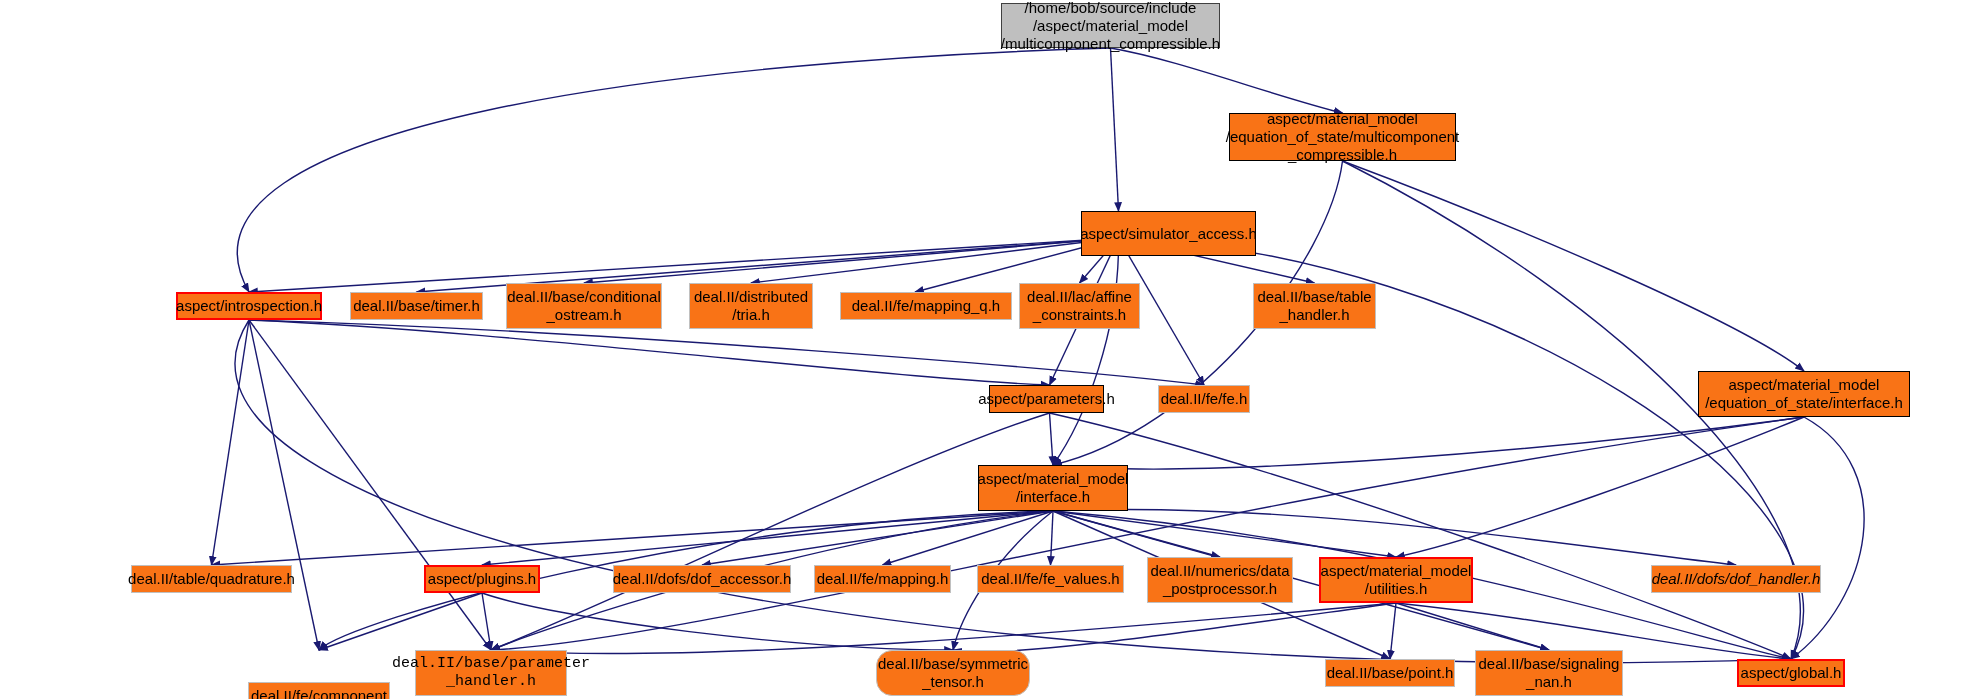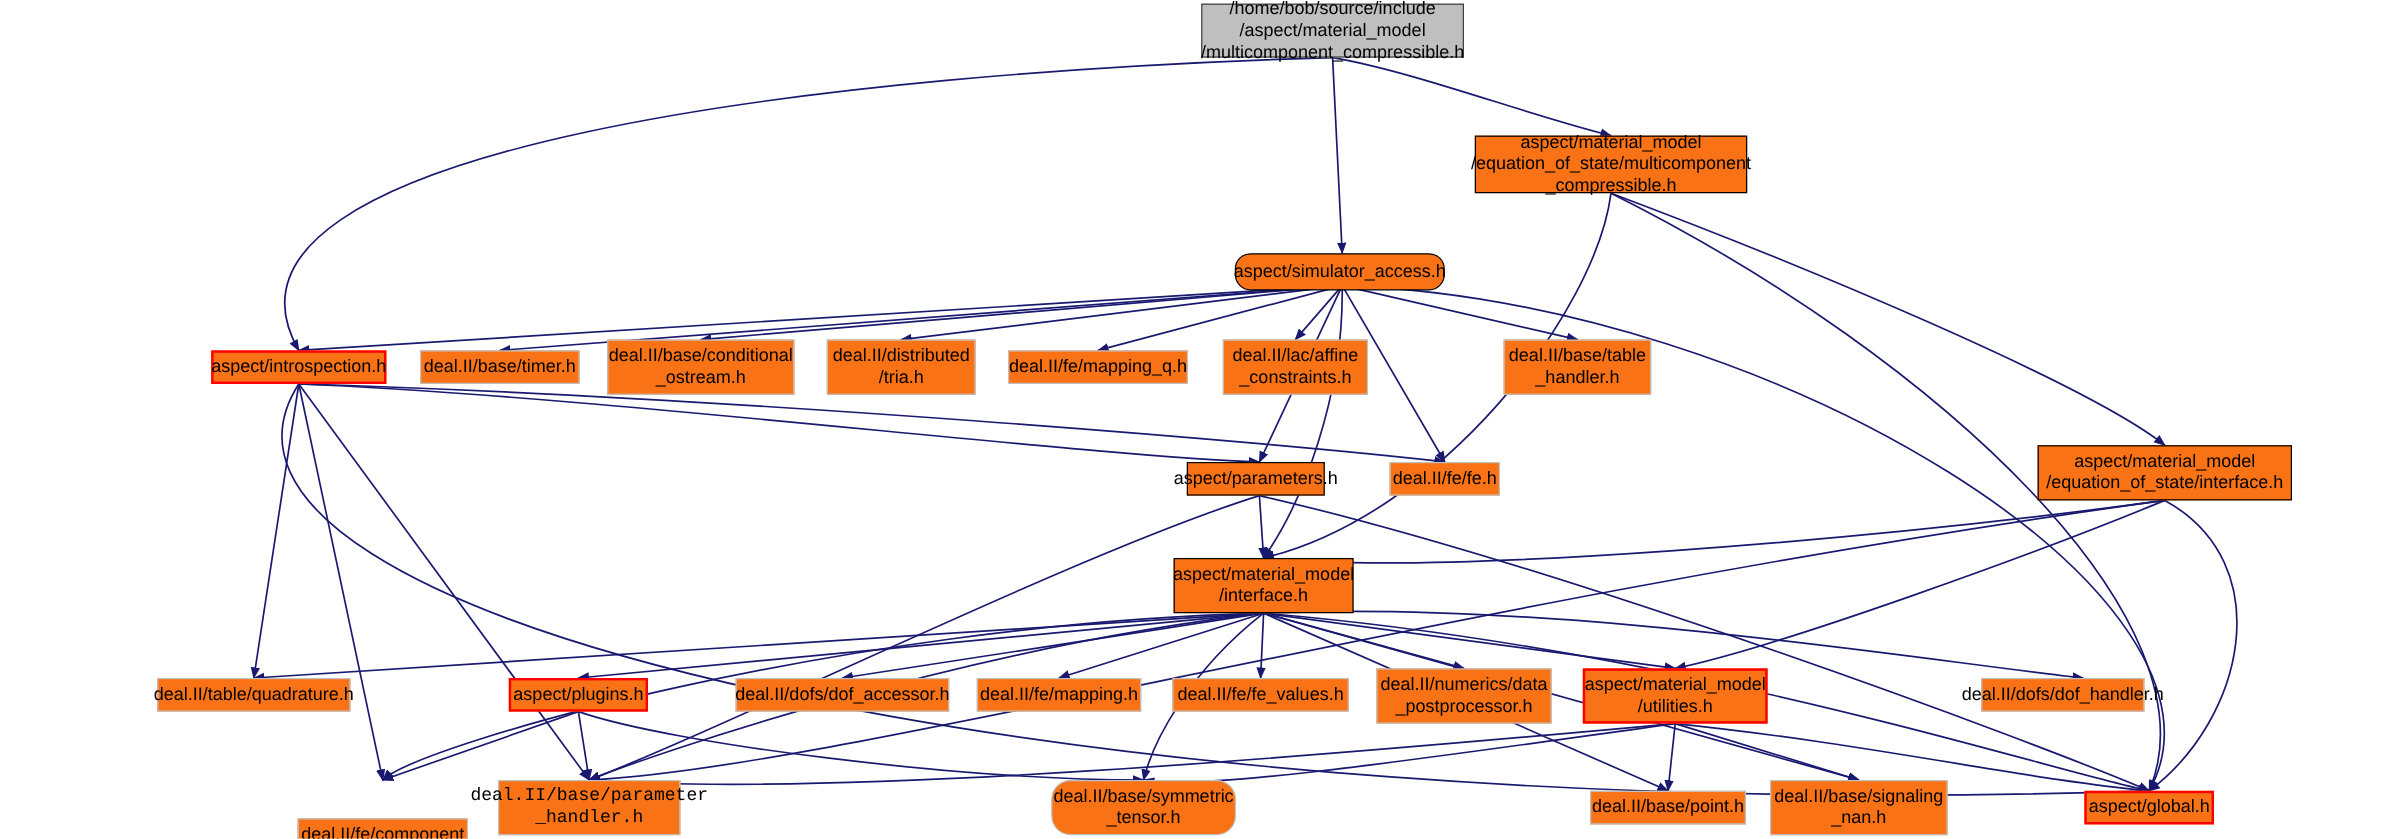--- a/index.html
+++ b/index.html
@@ -116,48 +116,48 @@
       <path d="M 1396 603 C 1200 630 1000 660 953 650" fill="none" stroke="#191970" stroke-width="1.4" marker-end="url(#arrow)"></path>
       <path d="M 1396 603 C 1560 620 1690 650 1791 659" fill="none" stroke="#191970" stroke-width="1.4" marker-end="url(#arrow)"></path>
     </svg>
   <div id="nodes">
       <div class="node current" style="left: 1001px; top: 3px; width: 219px; height: 45px;"><span class="node-label">/home/bob/source/include
 /aspect/material_model
 /multicomponent_compressible.h</span></div>
       <div class="node black" style="left: 1229px; top: 113px; width: 227px; height: 48px;"><span class="node-label">aspect/material_model
 /equation_of_state/multicomponent
 _compressible.h</span></div>
-      <div class="node black" style="left: 1029px; top: 211px; width: 175px; height: 31px; border-radius: 13px;"><span class="node-label">aspect/simulator_access.h</span></div>
+      <div class="node black" style="left: 1081px; top: 211px; width: 175px; height: 45px;"><span class="node-label">aspect/simulator_access.h</span></div>
       <div class="node red" style="left: 176px; top: 292px; width: 146px; height: 28px;"><span class="node-label">aspect/introspection.h</span></div>
       <div class="node " style="left: 350px; top: 292px; width: 133px; height: 28px;"><span class="node-label">deal.II/base/timer.h</span></div>
       <div class="node " style="left: 506px; top: 283px; width: 156px; height: 46px;"><span class="node-label">deal.II/base/conditional
 _ostream.h</span></div>
       <div class="node " style="left: 689px; top: 283px; width: 124px; height: 46px;"><span class="node-label">deal.II/distributed
 /tria.h</span></div>
-      <div class="node " style="left: 840px; top: 292px; width: 150px; height: 28px;"><span class="node-label">deal.II/fe/mapping_q.h</span></div>
+      <div class="node " style="left: 840px; top: 292px; width: 172px; height: 28px;"><span class="node-label">deal.II/fe/mapping_q.h</span></div>
       <div class="node " style="left: 1019px; top: 283px; width: 121px; height: 46px;"><span class="node-label">deal.II/lac/affine
 _constraints.h</span></div>
       <div class="node " style="left: 1253px; top: 283px; width: 123px; height: 46px;"><span class="node-label">deal.II/base/table
 _handler.h</span></div>
       <div class="node black" style="left: 978px; top: 385px; width: 115px; height: 28px; margin-left: 11px;"><span class="node-label">aspect/parameters.h</span></div>
       <div class="node " style="left: 1158px; top: 385px; width: 92px; height: 28px;"><span class="node-label">deal.II/fe/fe.h</span></div>
       <div class="node black" style="left: 1698px; top: 371px; width: 212px; height: 46px;"><span class="node-label">aspect/material_model
 /equation_of_state/interface.h</span></div>
       <div class="node black" style="left: 978px; top: 465px; width: 150px; height: 46px;"><span class="node-label">aspect/material_model
 /interface.h</span></div>
       <div class="node " style="left: 131px; top: 565px; width: 161px; height: 28px;"><span class="node-label">deal.II/table/quadrature.h</span></div>
       <div class="node red" style="left: 424px; top: 565px; width: 116px; height: 28px;"><span class="node-label">aspect/plugins.h</span></div>
       <div class="node " style="left: 613px; top: 565px; width: 178px; height: 28px;"><span class="node-label">deal.II/dofs/dof_accessor.h</span></div>
       <div class="node " style="left: 814px; top: 565px; width: 137px; height: 28px;"><span class="node-label">deal.II/fe/mapping.h</span></div>
       <div class="node " style="left: 977px; top: 565px; width: 147px; height: 28px;"><span class="node-label">deal.II/fe/fe_values.h</span></div>
       <div class="node " style="left: 1147px; top: 557px; width: 146px; height: 46px;"><span class="node-label">deal.II/numerics/data
 _postprocessor.h</span></div>
       <div class="node red" style="left: 1319px; top: 557px; width: 154px; height: 46px;"><span class="node-label">aspect/material_model
 /utilities.h</span></div>
-      <div class="node " style="left: 1651px; top: 565px; width: 136px; height: 28px;"><span class="node-label">deal.II/dofs/dof_handler.h</span></div>
+      <div class="node " style="left: 1651px; top: 565px; width: 170px; height: 28px; font-style: italic;"><span class="node-label">deal.II/dofs/dof_handler.h</span></div>
       <div class="node " style="left: 248px; top: 650px; width: 142px; height: 46px; margin-top: 32px;"><span class="node-label">deal.II/fe/component
 _mask.h</span></div>
       <div class="node " style="left: 415px; top: 650px; width: 152px; height: 46px; font-family: Liberation Mono, monospace;"><span class="node-label">deal.II/base/parameter
 _handler.h</span></div>
       <div class="node " style="left: 876px; top: 650px; width: 154px; height: 46px; border-radius: 16px;"><span class="node-label">deal.II/base/symmetric
 _tensor.h</span></div>
       <div class="node " style="left: 1325px; top: 659px; width: 130px; height: 28px;"><span class="node-label">deal.II/base/point.h</span></div>
       <div class="node " style="left: 1475px; top: 650px; width: 148px; height: 46px;"><span class="node-label">deal.II/base/signaling
 _nan.h</span></div>
       <div class="node red" style="left: 1737px; top: 659px; width: 108px; height: 28px;"><span class="node-label">aspect/global.h</span></div>

